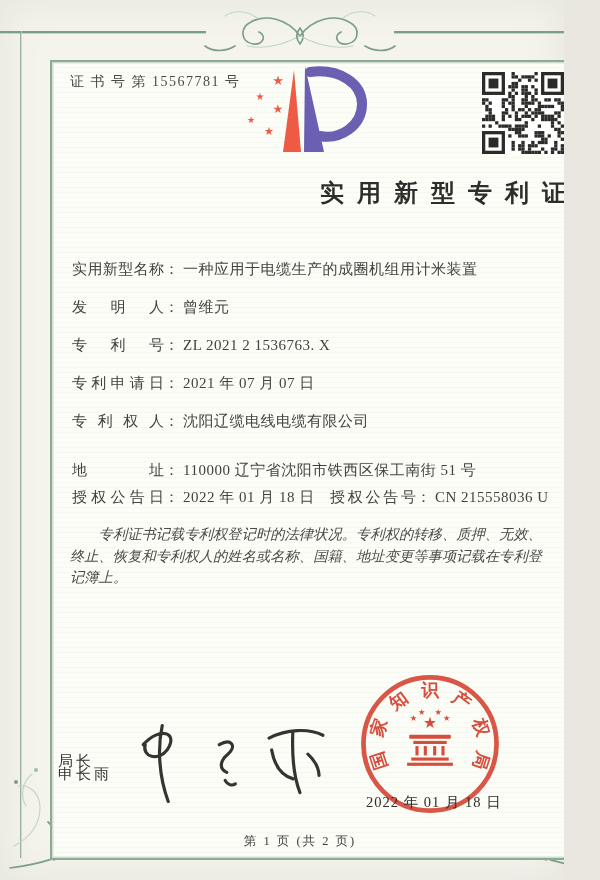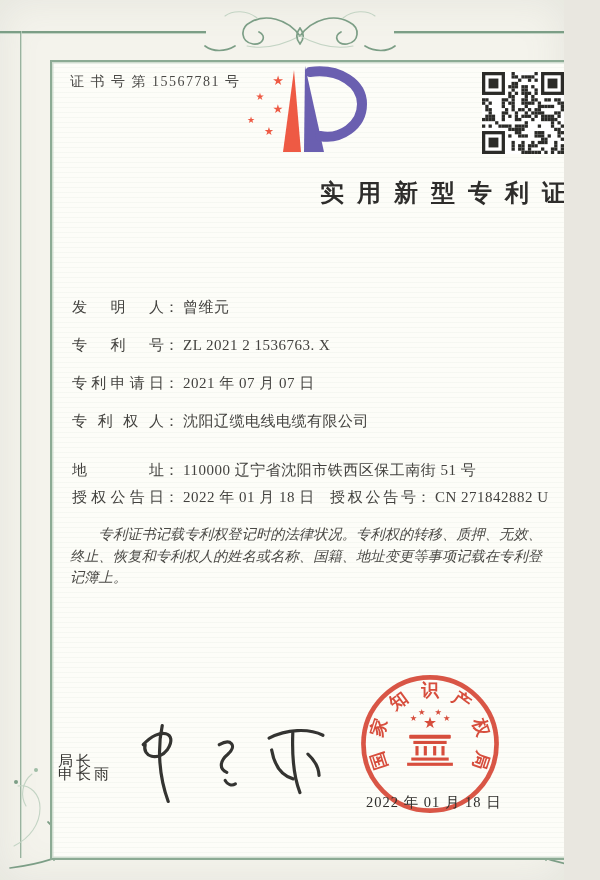--- a/index.html
+++ b/index.html
@@ -325,39 +325,42 @@
       <rect x="18" y="0" width="7" height="7" fill="var(--qr-black,#2b2b28)"></rect>
       <rect x="19" y="1" width="5" height="5" fill="#fff"></rect>
       <rect x="20" y="2" width="3" height="3" fill="var(--qr-black,#2b2b28)"></rect>
       <rect x="0" y="18" width="7" height="7" fill="var(--qr-black,#2b2b28)"></rect>
       <rect x="1" y="19" width="5" height="5" fill="#fff"></rect>
       <rect x="2" y="20" width="3" height="3" fill="var(--qr-black,#2b2b28)"></rect>
     </svg>
 
   <div class="title">实用新型专利证书</div>
 
+  <div class="field-row" style="top:260px">
+    <span class="flabel">实用新型名称</span><span class="fcolon">：</span><span class="fvalue">一种应用于电缆生产的成圈机组用计米装置</span>
+  </div>
   <div class="field-row" style="top:298px">
     <span class="flabel">发明人</span><span class="fcolon">：</span><span class="fvalue">曾维元</span>
   </div>
   <div class="field-row" style="top:336px">
     <span class="flabel">专利号</span><span class="fcolon">：</span><span class="fvalue">ZL 2021 2 1536763. X</span>
   </div>
   <div class="field-row" style="top:374px">
     <span class="flabel">专利申请日</span><span class="fcolon">：</span><span class="fvalue">2021 年 07 月 07 日</span>
   </div>
   <div class="field-row" style="top:412px">
     <span class="flabel">专利权人</span><span class="fcolon">：</span><span class="fvalue">沈阳辽缆电线电缆有限公司</span>
   </div>
   <div class="field-row" style="top:461px">
     <span class="flabel">地址</span><span class="fcolon">：</span><span class="fvalue">110000 辽宁省沈阳市铁西区保工南街 51 号</span>
   </div>
   <div class="field-row" style="top:488px">
     <span class="flabel">授权公告日</span><span class="fcolon">：</span><span class="fvalue">2022 年 01 月 18 日</span>
     <span class="fgroup2">
-      <span class="flabel">授权公告号</span><span class="fcolon">：</span><span class="fvalue">CN 271842882 U</span>
+      <span class="flabel">授权公告号</span><span class="fcolon">：</span><span class="fvalue">CN 215558036 U</span>
     </span>
   </div>
 
   <div class="paras">
     <p>专利证书记载专利权登记时的法律状况。专利权的转移、质押、无效、终止、恢复和专利权人的姓名或名称、国籍、地址变更等事项记载在专利登记簿上。</p>
   </div>
 
   <div class="sig-title">局长</div>
   <div class="sig-name">申长雨</div>
   <svg class="sig-script" width="210" height="95" viewBox="0 0 210 95" aria-label="申长雨">
@@ -395,14 +398,15 @@
         <text transform="translate(31.3 60.8) rotate(-72.0)" text-anchor="middle" font-size="17">家</text>
         <text transform="translate(48.0 37.8) rotate(-36.0)" text-anchor="middle" font-size="17">知</text>
         <text transform="translate(75.0 29.0) rotate(0.0)" text-anchor="middle" font-size="17">识</text>
         <text transform="translate(102.0 37.8) rotate(36.0)" text-anchor="middle" font-size="17">产</text>
         <text transform="translate(118.7 60.8) rotate(72.0)" text-anchor="middle" font-size="17">权</text>
         <text transform="translate(118.7 89.2) rotate(108.0)" text-anchor="middle" font-size="17">局</text>
       </g>
   </svg>
   <div class="seal-date">2022 年 01 月 18 日</div>
 
+  <div class="footer">第 1 页 (共 2 页)</div>
 
 </div>
 
 </body></html>

